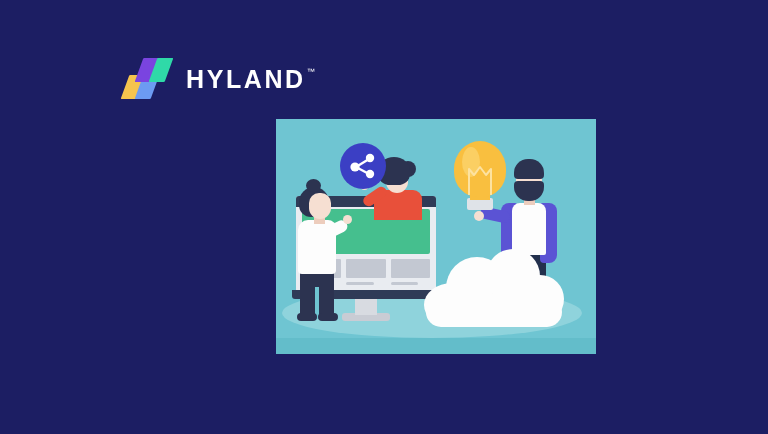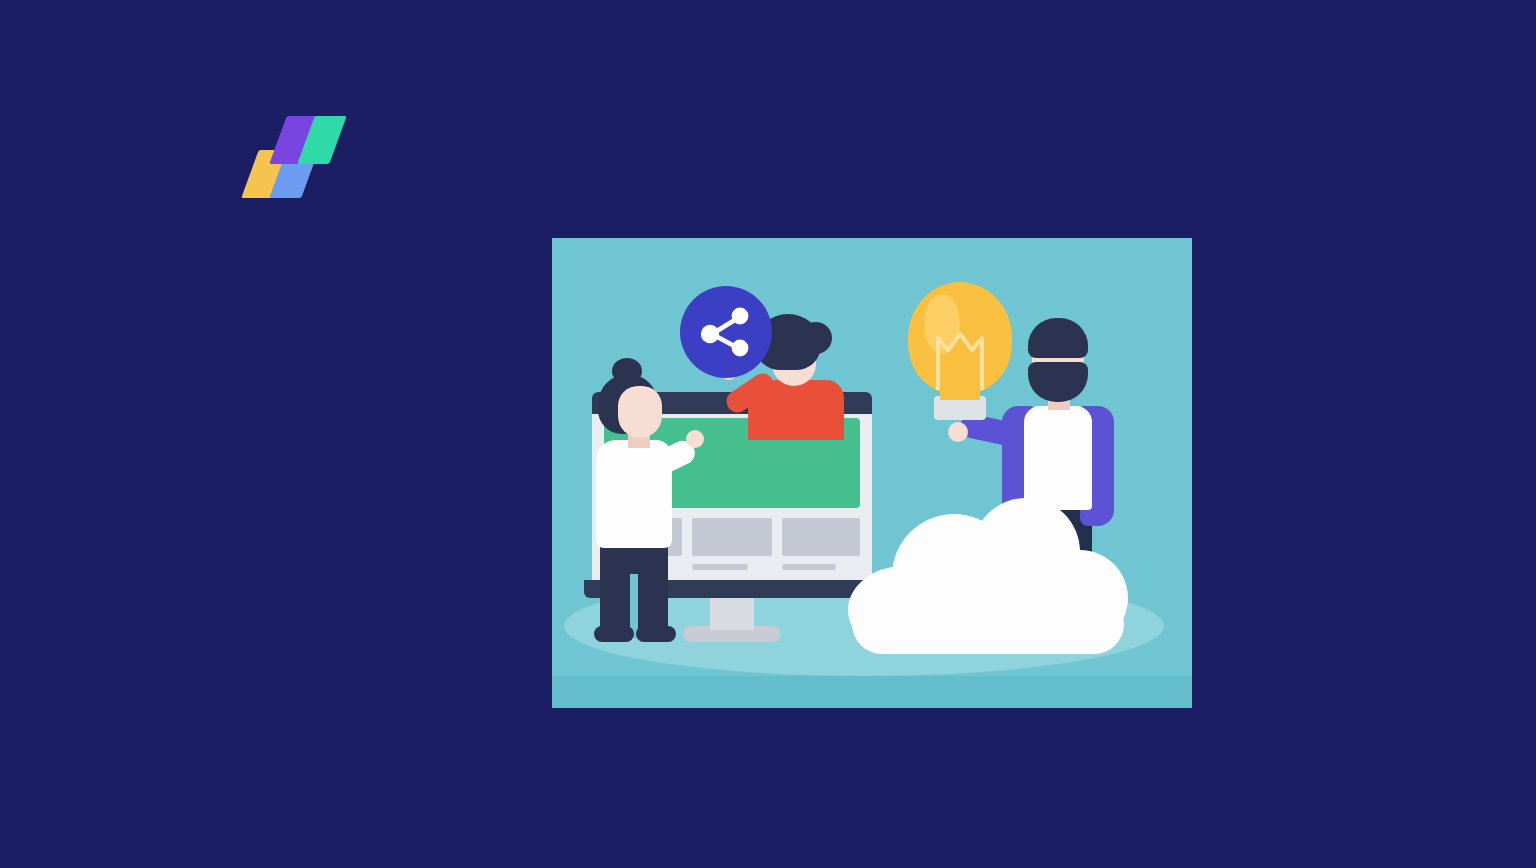--- a/index.html
+++ b/index.html
@@ -192,20 +192,24 @@
 
 <div id="logo-lockup">
 
   <div id="logo-mark">
     <div class="slab gold" style="background:#f5c44e"></div>
     <div class="slab blue" style="background:#6c9bf2"></div>
     <div class="slab purple" style="background:#7a44e0"></div>
     <div class="slab teal" style="background:#2fd9a8"></div>
   </div>
 
+  <div id="logo-wordmark">
+    <span>HYLAND</span>
+    <span id="logo-tm">™</span>
+  </div>
 
 </div>
 
 <div id="illustration-panel">
   <div id="illustration-stage">
 
     <div id="ground-shadow"></div>
     <div id="ground-band"></div>
 
     <div id="monitor">

